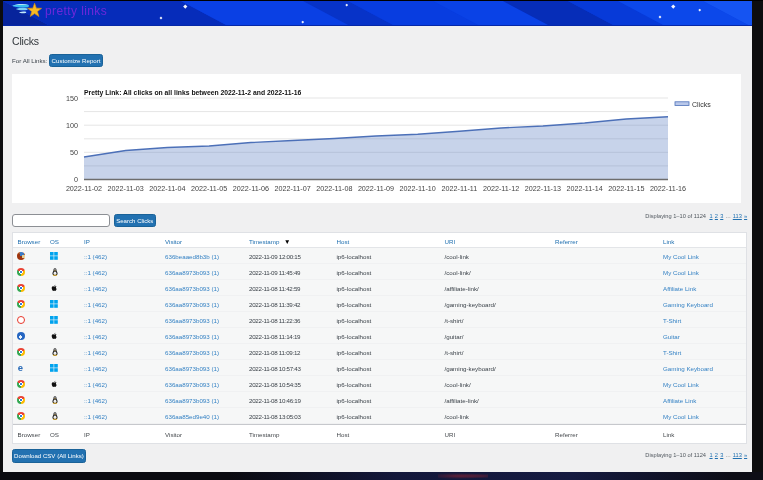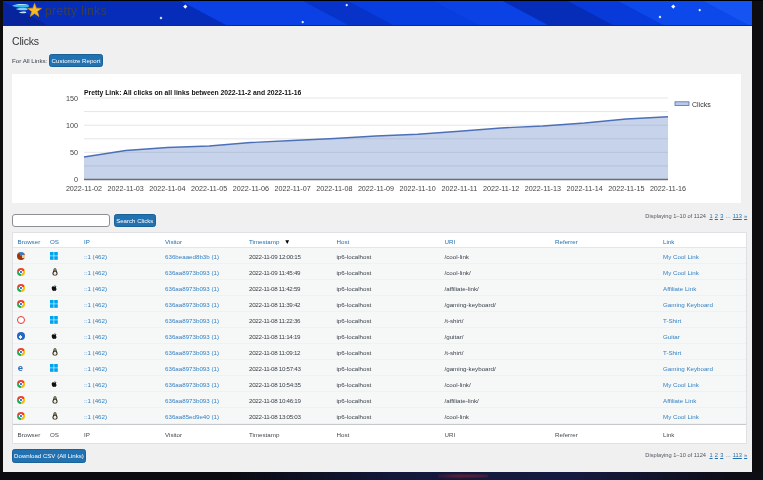--- a/index.html
+++ b/index.html
@@ -2,21 +2,21 @@
 <html><head><meta charset="utf-8"><style>
 *{margin:0;padding:0;box-sizing:border-box}
 html,body{width:763px;height:480px;overflow:hidden;background:#0b0b0d;font-family:"Liberation Sans",sans-serif}
 #page{position:absolute;left:3px;top:1px;width:749px;height:471px;background:#f0f0f1;overflow:hidden}
 #rightbar{position:absolute;right:0;top:0;width:11px;height:480px;background:#0d0d0f}
 #bottombar{position:absolute;left:0;bottom:0;width:763px;height:8.5px;background:linear-gradient(90deg,#0a0a10 0 30%,#13173a 52%,#151a40 75%,#0d0d16 96%);z-index:5}
 #bottombar .red{position:absolute;left:438px;top:1px;width:50px;height:6.5px;background:radial-gradient(ellipse at 40% 50%,rgba(150,35,50,.5),rgba(0,0,0,0) 72%),radial-gradient(ellipse at 85% 50%,rgba(140,35,50,.4),rgba(0,0,0,0) 60%)}
 
 #hdr{position:absolute;left:0;top:0;width:749px;height:24.5px;overflow:hidden;border-bottom:1px solid #0628a8}
 #hdr .logo{position:absolute;left:9px;top:1px;z-index:3}
-#hdr .brand{position:absolute;left:42px;top:3px;z-index:3;color:#404040;font-size:12px;font-weight:400;letter-spacing:.4px}
+#hdr .brand{position:absolute;left:42px;top:3px;z-index:3;color:#6d28d9;font-size:12px;font-weight:400;letter-spacing:.4px}
 .spark{position:absolute;background:#fff;z-index:2;transform:rotate(45deg);opacity:.95}
 
 #h1{position:absolute;left:9px;top:34px;font-size:10.5px;font-weight:500;color:#32373c;letter-spacing:-.2px}
 #forall{position:absolute;left:9px;top:56px;font-size:6.2px;color:#3c434a}
 .btn{position:absolute;background:#2271b1;color:#fff;border-radius:2.5px;font-size:6.8px;text-align:center;border:1px solid #1a6298;white-space:nowrap;overflow:hidden}
 #custbtn{left:46px;top:52.5px;width:54px;height:13px;line-height:11.5px;font-size:6.1px}
 
 #chart{position:absolute;left:9px;top:73px;width:729px;height:129px;background:#fff}
 
 #searchbox{position:absolute;left:9px;top:212.5px;width:98px;height:13px;background:#fff;border:1px solid #8c8f94;border-radius:3px}

